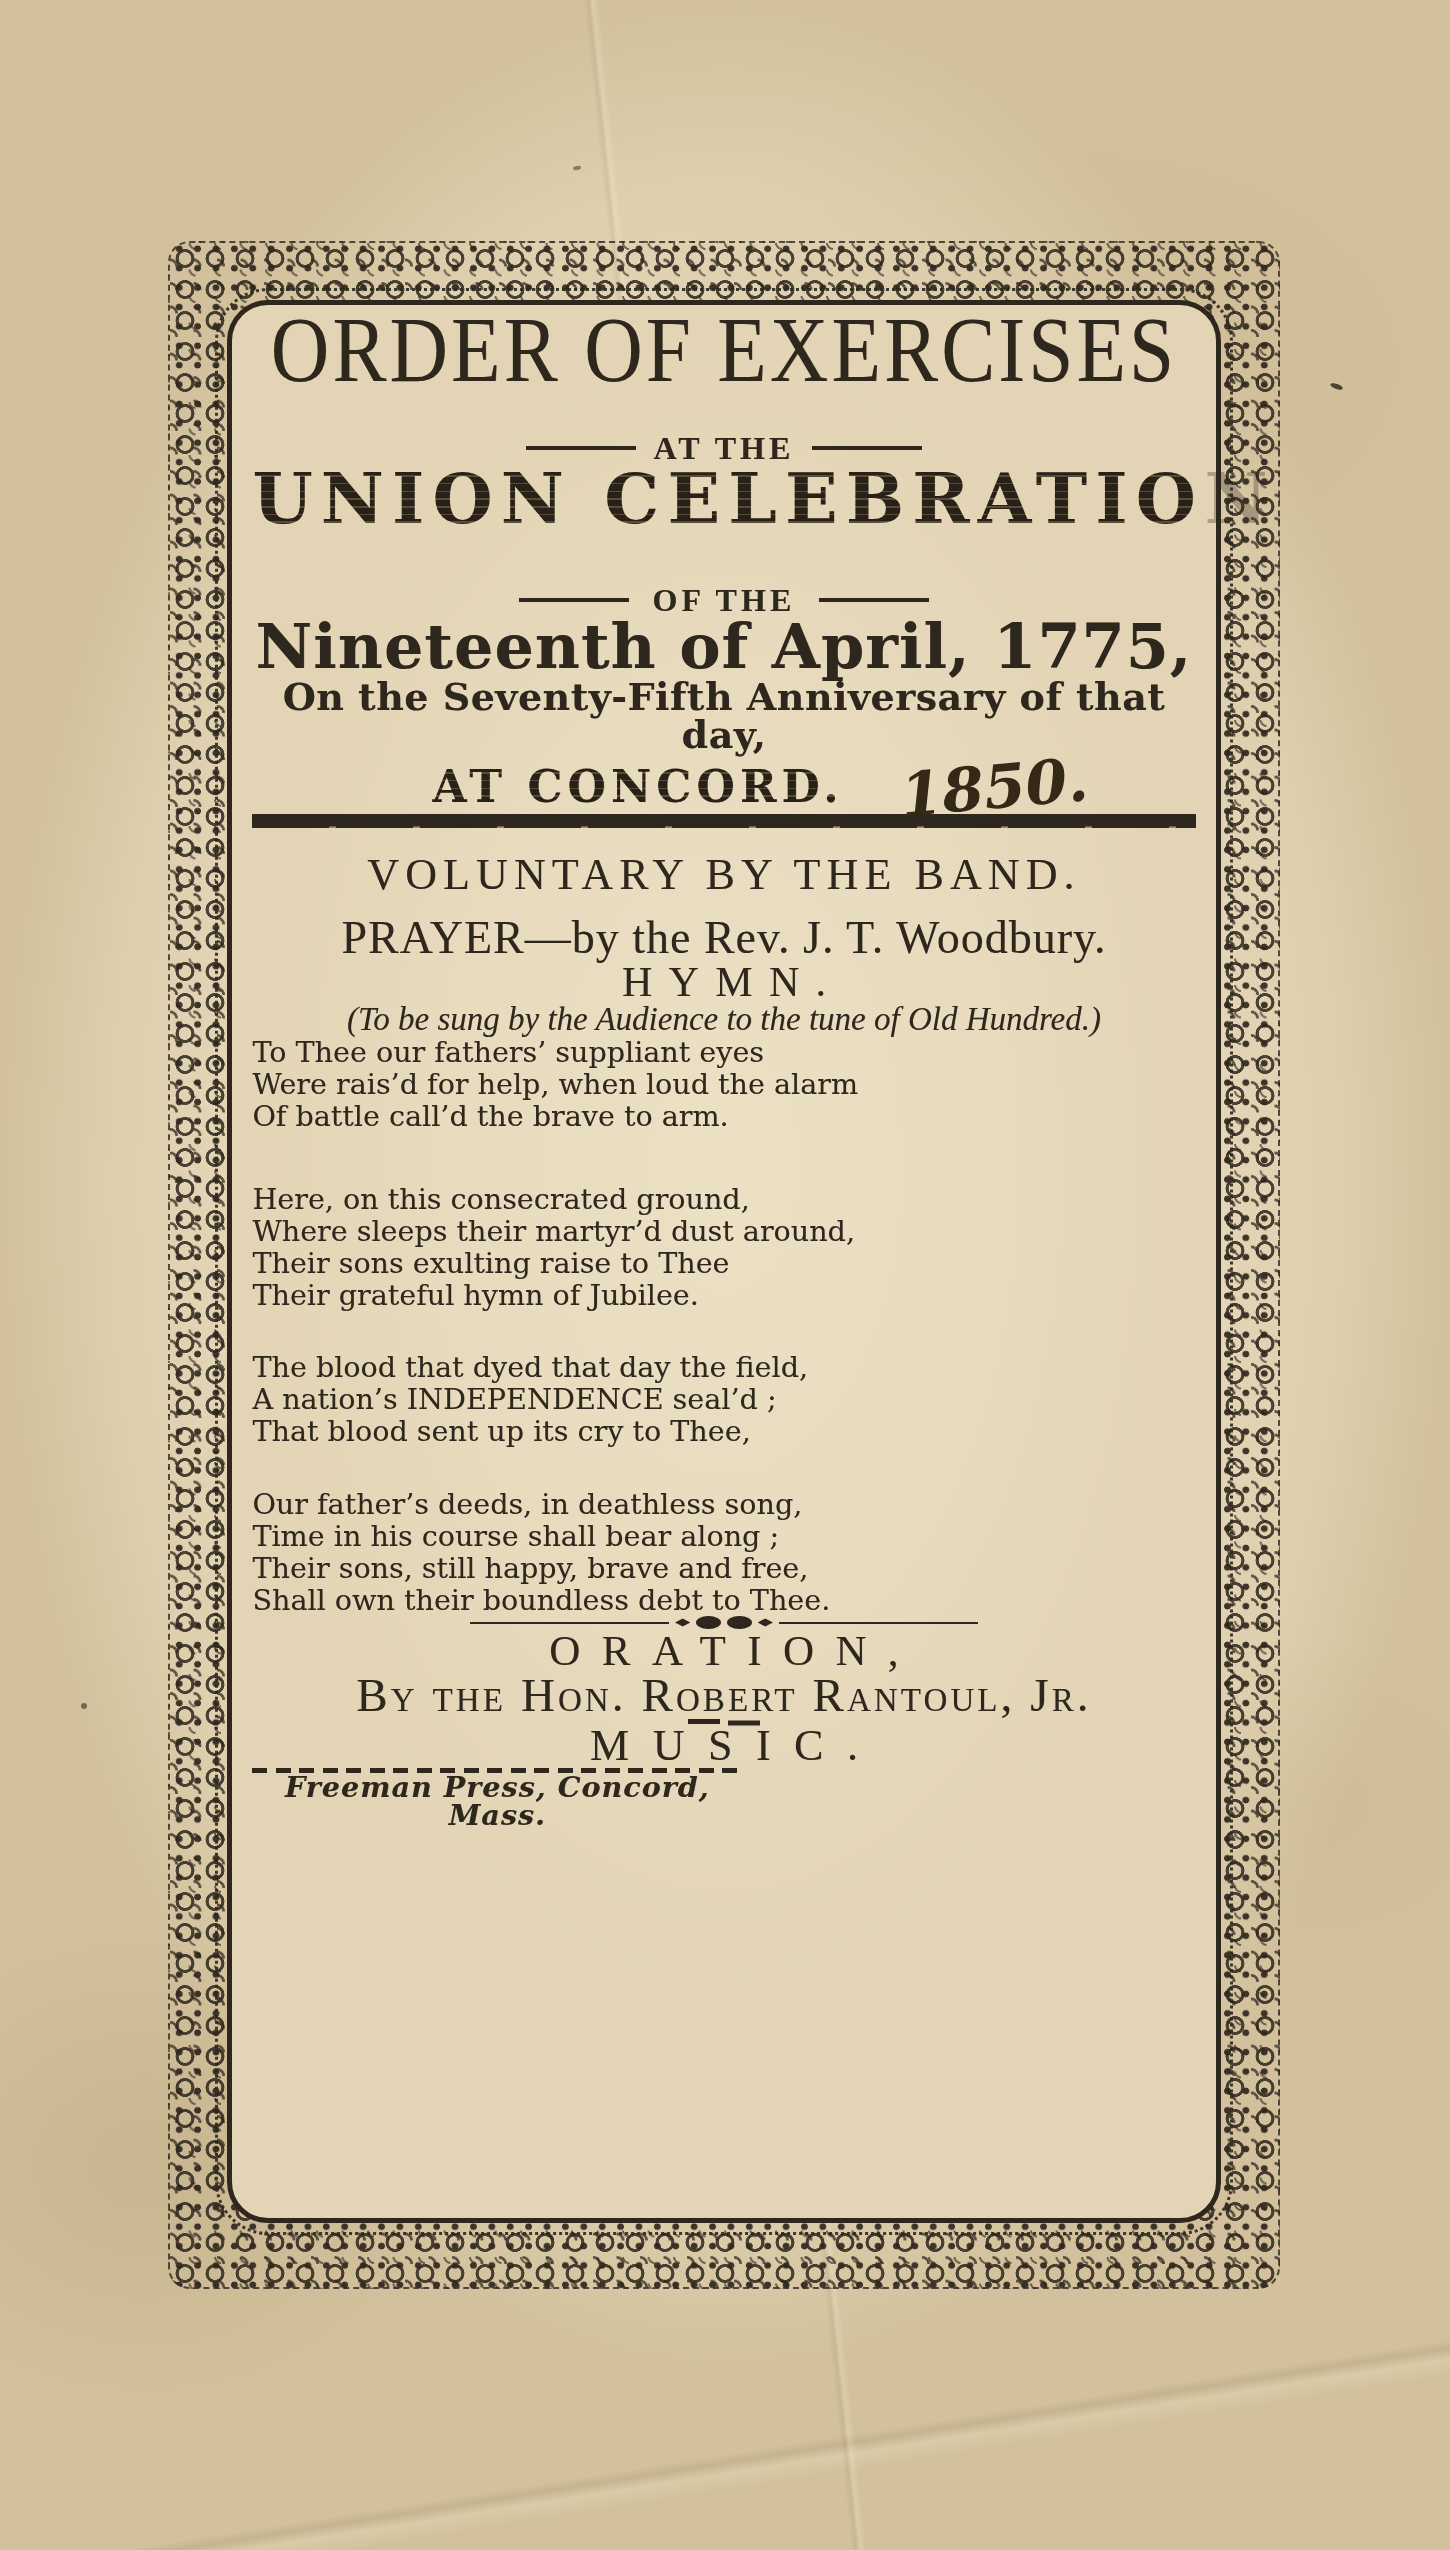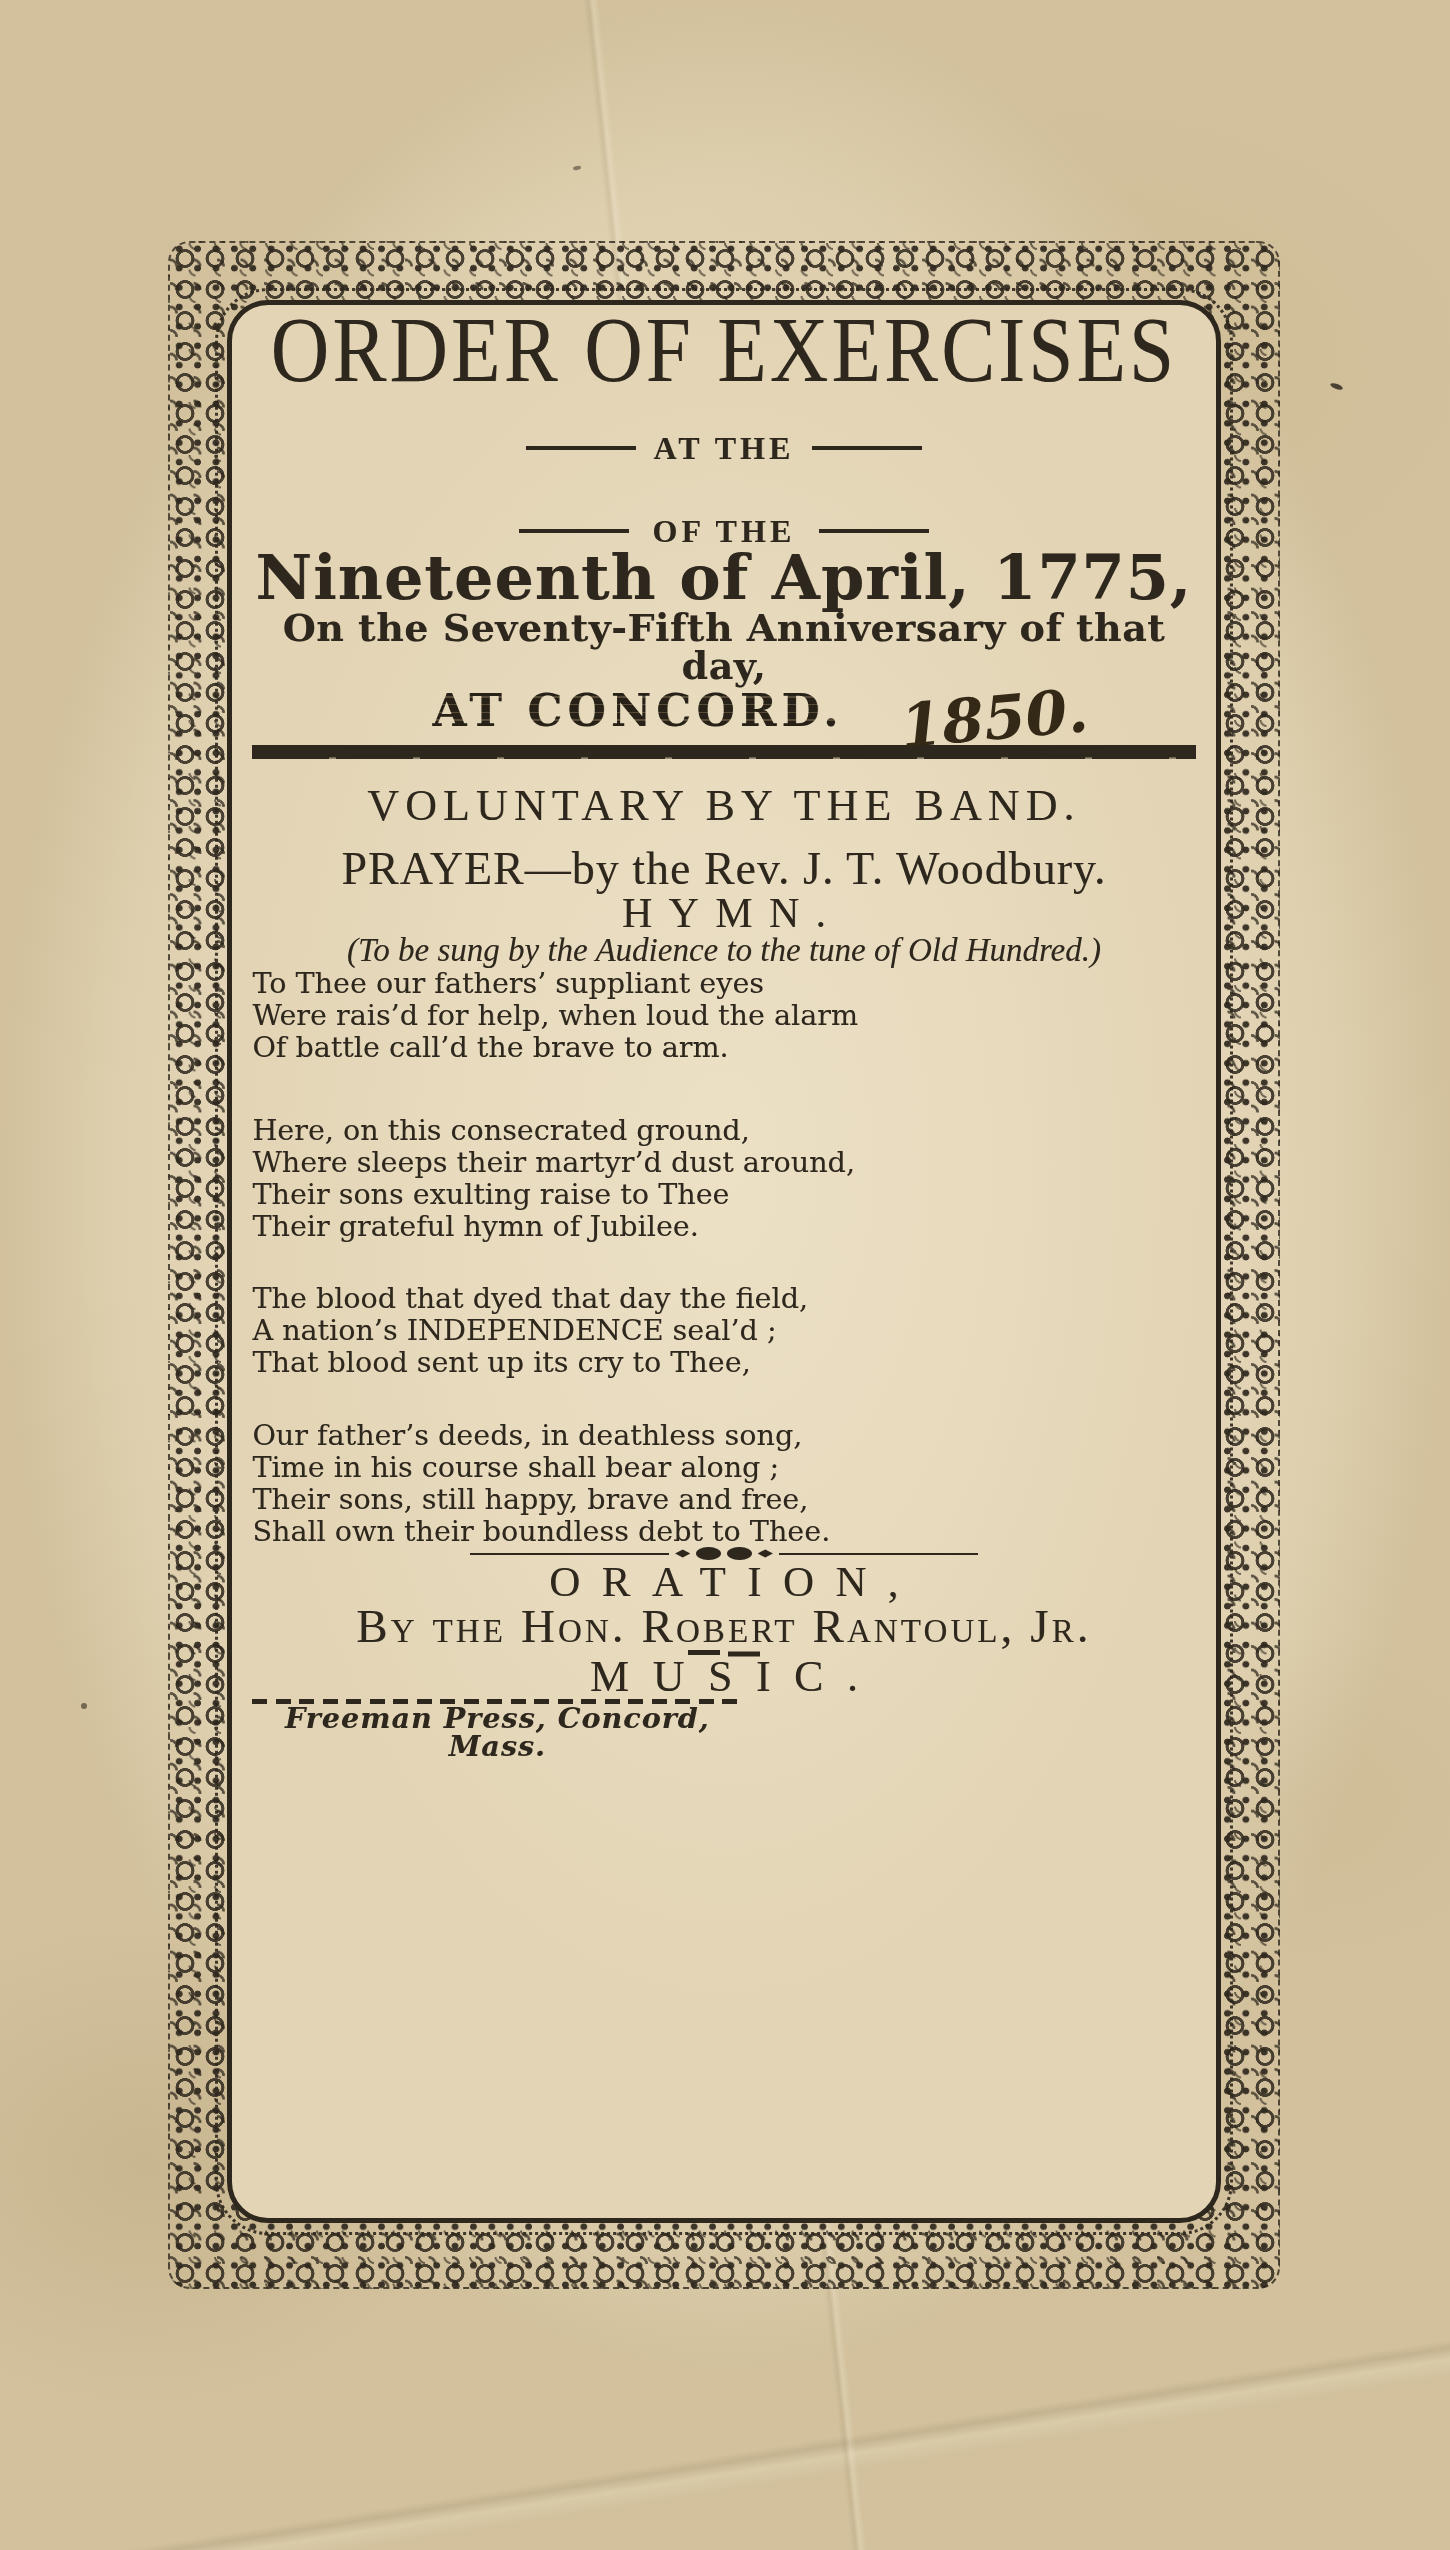--- a/index.html
+++ b/index.html
@@ -90,21 +90,21 @@
   .event {
     margin-top: 20.4px;
     font: 700 69px/1 "DejaVu Serif", serif;
     letter-spacing: 8.2px;
     white-space: nowrap;
   }
 
   .date-line    { margin-top: 10.2px; font: 700 62px/1 "DejaVu Serif", serif; letter-spacing: 1px; }
   .anniversary  { margin-top: 18px; font: 700 38px/1  "DejaVu Serif", serif; letter-spacing: 0.5px; }
 
-  .place-row { margin-top: 21.4px; display: flex; justify-content: center; align-items: flex-start; gap: 56px; transform: translateX(36px); }
+  .place-row { margin-top: 21.4px; display: flex; justify-content: center; align-items: flex-end; gap: 56px; transform: translateX(36px); }
   .place { font: 700 44px/1.2 "DejaVu Serif", serif; letter-spacing: 5.1px; }
   .year  { font: italic 700 60px/1 "DejaVu Serif", serif; color: #342817; display: inline-block;
            transform: rotate(-5deg) translateY(3.1px); text-shadow: none; }
 
   .rule-thick { margin-top: 16.3px; height: 11.7px; background: #2e271d; box-shadow: 0 1px 0 rgba(46,39,29,.35); }
   .rule-thin  { margin-top: 7.1px; height: 2.6px;
                 background: repeating-linear-gradient(90deg, #2e271d 0 77px, rgba(46,39,29,.45) 77px 84px); }
 
   .program-line.voluntary { margin-top: 24.5px; font: 400 44px/1 "Liberation Serif", serif; letter-spacing: 6.1px; }
   .program-line.prayer    { margin-top: 18px; font: 400 46px/1 "Liberation Serif", serif; letter-spacing: 1px; text-align: center; }
@@ -151,20 +151,21 @@
       <div class="content">
 
         <h1 class="title">ORDER OF EXERCISES</h1>
 
         <div class="dash-row at">
           <span class="dash"></span>
           <span class="dash-label">AT THE</span>
           <span class="dash"></span>
         </div>
 
+        <h2 class="event engraved">UNION CELEBRATION</h2>
 
         <div class="dash-row of">
           <span class="dash"></span>
           <span class="dash-label">OF THE</span>
           <span class="dash"></span>
         </div>
 
         <h3 class="date-line">Nineteenth of April, 1775,</h3>
         <h4 class="anniversary">On the Seventy-Fifth Anniversary of that day,</h4>
 

